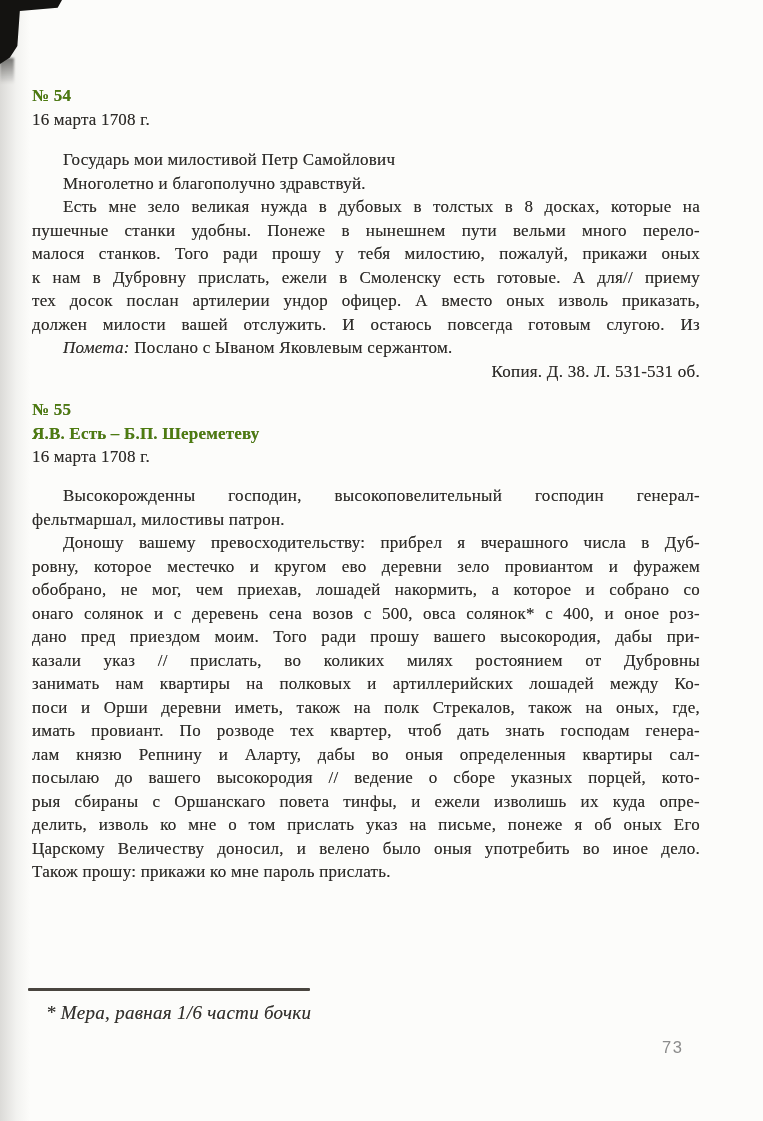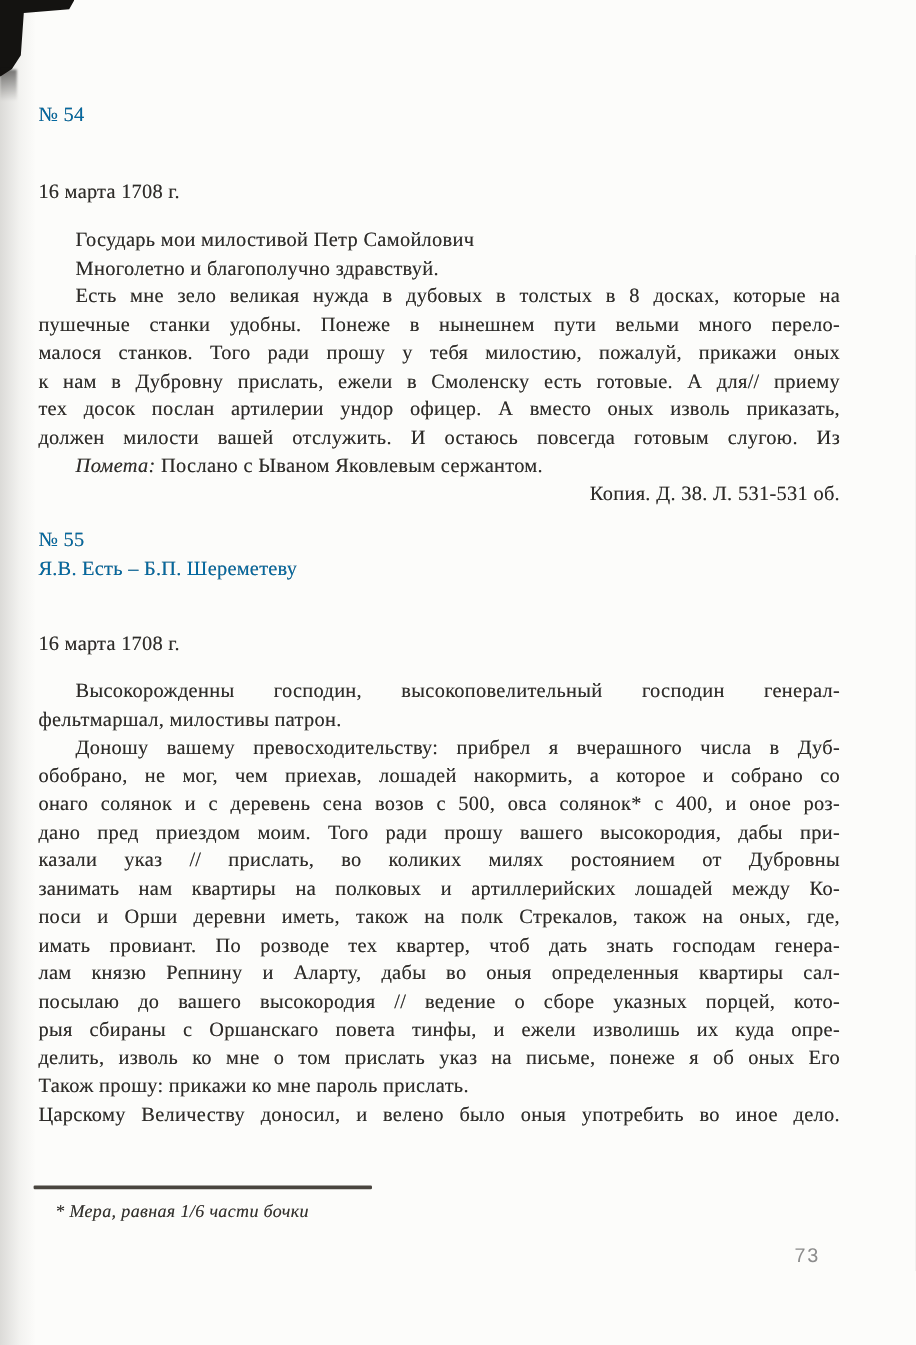--- a/index.html
+++ b/index.html
@@ -38,22 +38,22 @@
   }
   .content {
     position: absolute;
     left: 32px;
     top: 84px;
     width: 668px;
     font-size: 17px;
     line-height: 23.5px;
     text-shadow: 0 0 0.5px rgba(46,44,41,0.55);
   }
-  .doc-num, .doc-title { font-weight: normal; color: #0369a1; letter-spacing: 0.2px; }
-  .doc-date { letter-spacing: 0.2px; margin-top: 40px; }
+  .doc-num, .doc-title { font-weight: bold; color: #4d7c0f; letter-spacing: 0.2px; }
+  .doc-date { letter-spacing: 0.2px; }
   .ln {
     text-align: justify;
     text-align-last: justify;
     letter-spacing: 0.25px;
   }
   .end { text-align-last: left; }
   .ind { text-indent: 31px; }
   .ref { text-align-last: right; }
   .it  { font-style: italic; }
   .sal { margin-top: 17px; }
@@ -62,21 +62,21 @@
   .footnote-rule {
     position: absolute;
     left: 28px; top: 988px;
     width: 282px; height: 3px;
     background: #49453f;
     border-radius: 1px;
   }
   .footnote {
     position: absolute;
     left: 46px; top: 1002px;
-    font-size: 15px;
+    font-size: 19px;
     font-style: italic;
     letter-spacing: 0.3px;
     color: #33312d;
     text-shadow: 0 0 0.5px rgba(46,44,41,0.5);
   }
   .page-number {
     position: absolute;
     left: 662px; top: 1038px;
     font-family: "Liberation Sans", sans-serif;
     font-size: 16.5px;
@@ -123,33 +123,34 @@
       <div class="doc-title">Я.В. Есть – Б.П. Шереметеву</div>
       <div class="doc-date">16 марта 1708 г.</div>
 
       <div class="p1">
         <div class="ln ind">Высокорожденны господин, высокоповелительный господин генерал-</div>
         <div class="ln end">фельтмаршал, милостивы патрон.</div>
       </div>
 
       <div>
         <div class="ln ind">Доношу вашему превосходительству: прибрел я вчерашного числа в Дуб-</div>
+        <div class="ln">ровну, которое местечко и кругом ево деревни зело провиантом и фуражем</div>
         <div class="ln">обобрано, не мог, чем приехав, лошадей накормить, а которое и собрано со</div>
         <div class="ln">онаго солянок и с деревень сена возов с 500, овса солянок* с 400, и оное роз-</div>
         <div class="ln">дано пред приездом моим. Того ради прошу вашего высокородия, дабы при-</div>
         <div class="ln">казали указ // прислать, во коликих милях ростоянием от Дубровны</div>
         <div class="ln">занимать нам квартиры на полковых и артиллерийских лошадей между Ко-</div>
         <div class="ln">поси и Орши деревни иметь, також на полк Стрекалов, також на оных, где,</div>
         <div class="ln">имать провиант. По розводе тех квартер, чтоб дать знать господам генера-</div>
         <div class="ln">лам князю Репнину и Аларту, дабы во оныя определенныя квартиры сал-</div>
         <div class="ln">посылаю до вашего высокородия // ведение о сборе указных порцей, кото-</div>
         <div class="ln">рыя сбираны с Оршанскаго повета тинфы, и ежели изволишь их куда опре-</div>
         <div class="ln">делить, изволь ко мне о том прислать указ на письме, понеже я об оных Его</div>
+        <div class="ln">Царскому Величеству доносил, и велено было оныя употребить во иное дело.</div>
         <div class="ln end">Також прошу: прикажи ко мне пароль прислать.</div>
-        <div class="ln">Царскому Величеству доносил, и велено было оныя употребить во иное дело.</div>
       </div>
     </section>
 
   </div>
 
   <div class="footnote-rule"></div>
   <div class="footnote">* Мера, равная 1/6 части бочки</div>
   <div class="page-number">73</div>
 </div>
 

